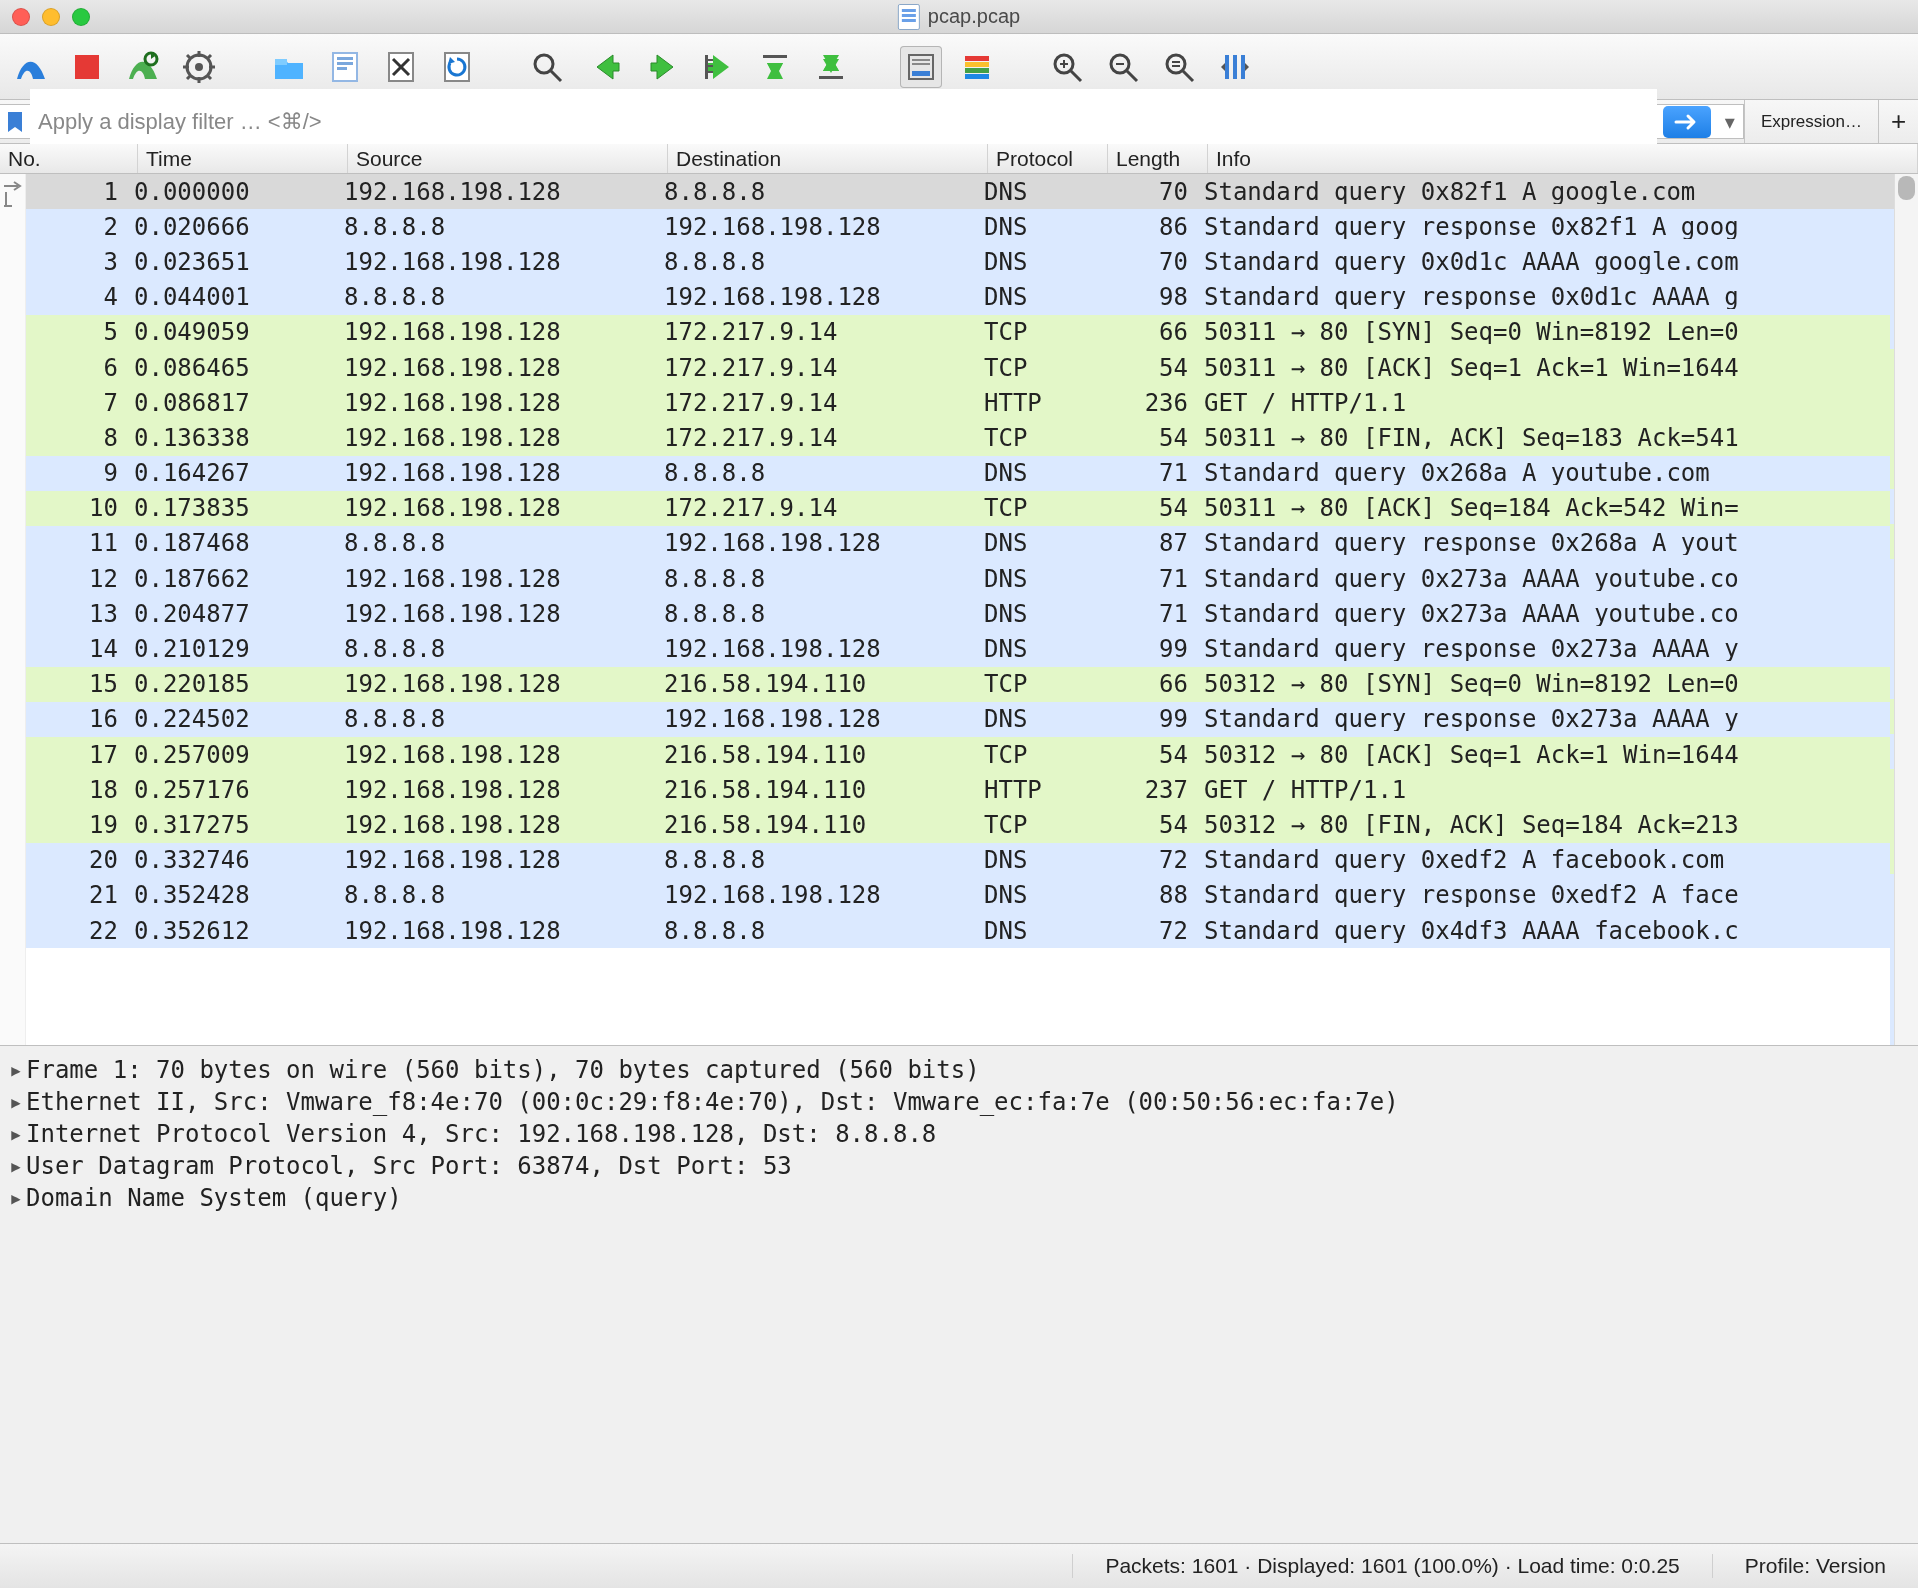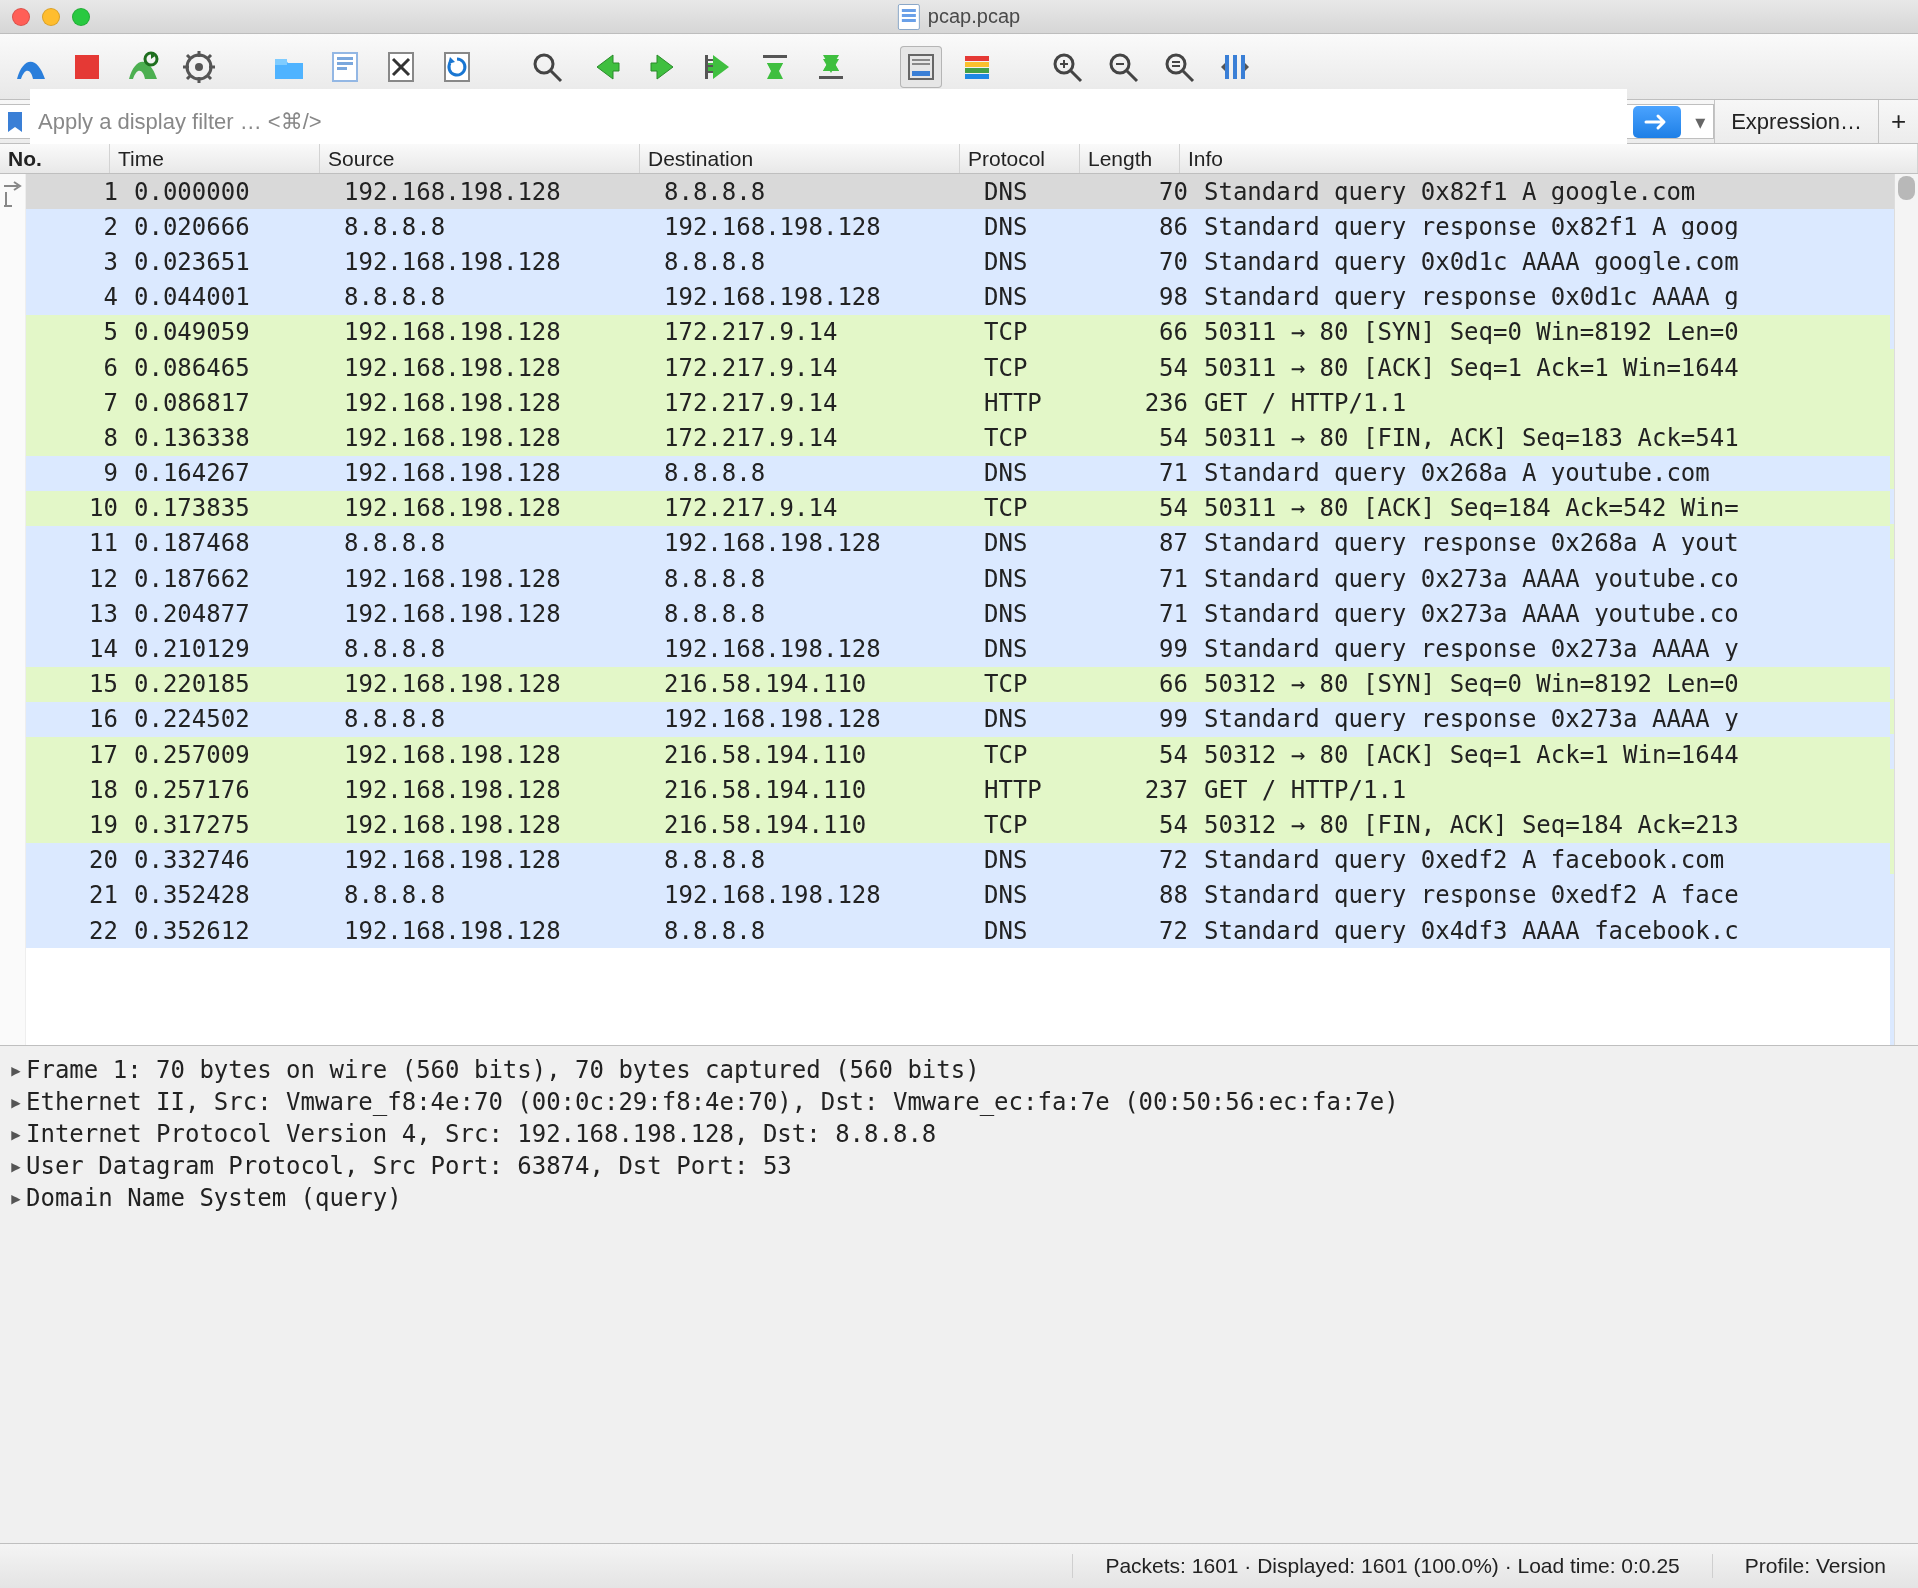--- a/index.html
+++ b/index.html
@@ -24,21 +24,21 @@
   .tb-btn.active { background: #e6e6e6; box-shadow: inset 0 0 0 1px #b5b5b5; }
 
   
   .filterrow { height: 44px; background: linear-gradient(#f7f7f7, #ececec); border-bottom: 1px solid #bfbfbf; display: flex; align-items: stretch; }
   .filter-box { flex: 1; display: flex; align-items: center; border: 1px solid #bfbfbf; border-left: none; background: #fff; margin: 4px 0; }
   .bookmark-slot { width: 30px; display:flex; align-items:center; justify-content:center; }
   .filter-input { flex:1; border:none; outline:none; font-size: 22px; padding: 20px 8px; font-family: inherit; color:#222; }
   .filter-input::placeholder { color: #888; }
   .go-btn { width: 48px; height: 32px; margin: 0 6px; background: linear-gradient(#4aa3ff, #1e7fe6); border-radius: 5px; display:flex; align-items:center; justify-content:center; }
   .drop-arrow { width: 26px; display:flex; align-items:center; justify-content:center; color:#666; }
-  .expr-btn { padding: 0 16px; display:flex; align-items:center; border-left:1px solid #c4c4c4; font-size: 22px; }
+  .expr-btn { padding: 0 16px; display:flex; align-items:center; border-left:1px solid #c4c4c4; font-size: 17px; }
   .plus-btn { width: 40px; display:flex; align-items:center; justify-content:center; font-size: 26px; border-left:1px solid #c4c4c4; }
 
   
   .packet-list { height: 902px; display: flex; flex-direction: column; border-bottom: 1px solid #bfbfbf; background:#fff; }
   .pl-header { height: 30px; background: linear-gradient(#fafafa, #e8e8e8); border-bottom: 1px solid #bfbfbf; display:flex; font-size: 21px; }
   .pl-header .col { padding: 2px 8px; border-right: 1px solid #d3d3d3; display:flex; align-items:center; }
   .pl-body { flex:1; overflow:hidden; position: relative; display:flex; }
   .gutter { width: 26px; background:#fafafa; border-right:1px solid #eee; }
   .rows { flex:1; font-family: "Menlo","Consolas","DejaVu Sans Mono",monospace; font-size: 24px; line-height: 1.0; white-space: pre; }
   .margin { width: 4px; }
@@ -52,21 +52,21 @@
 
   .c-no   { width: 100px; text-align: right; }
   .c-time { width: 210px; }
   .c-src  { width: 320px; }
   .c-dst  { width: 320px; }
   .c-proto{ width: 120px; }
   .c-len  { width: 100px; text-align: right; }
   .c-info { flex: 1; }
 
   
-  .hc-no   { width: 110px; font-weight: bold; }  
+  .hc-no   { width: 138px; }  
   .hc-time { width: 210px; }
   .hc-src  { width: 320px; }
   .hc-dst  { width: 320px; }
   .hc-proto{ width: 120px; }
   .hc-len  { width: 100px; }
   .hc-info { flex:1; border-right:none; }
 
   
   .details { height: 464px; background: #f0f0f0; font-family: "Menlo","Consolas","DejaVu Sans Mono",monospace; font-size: 24px; padding: 8px 6px; overflow:hidden; }
   .tree-node { display:flex; align-items:center; height: 32px; }

